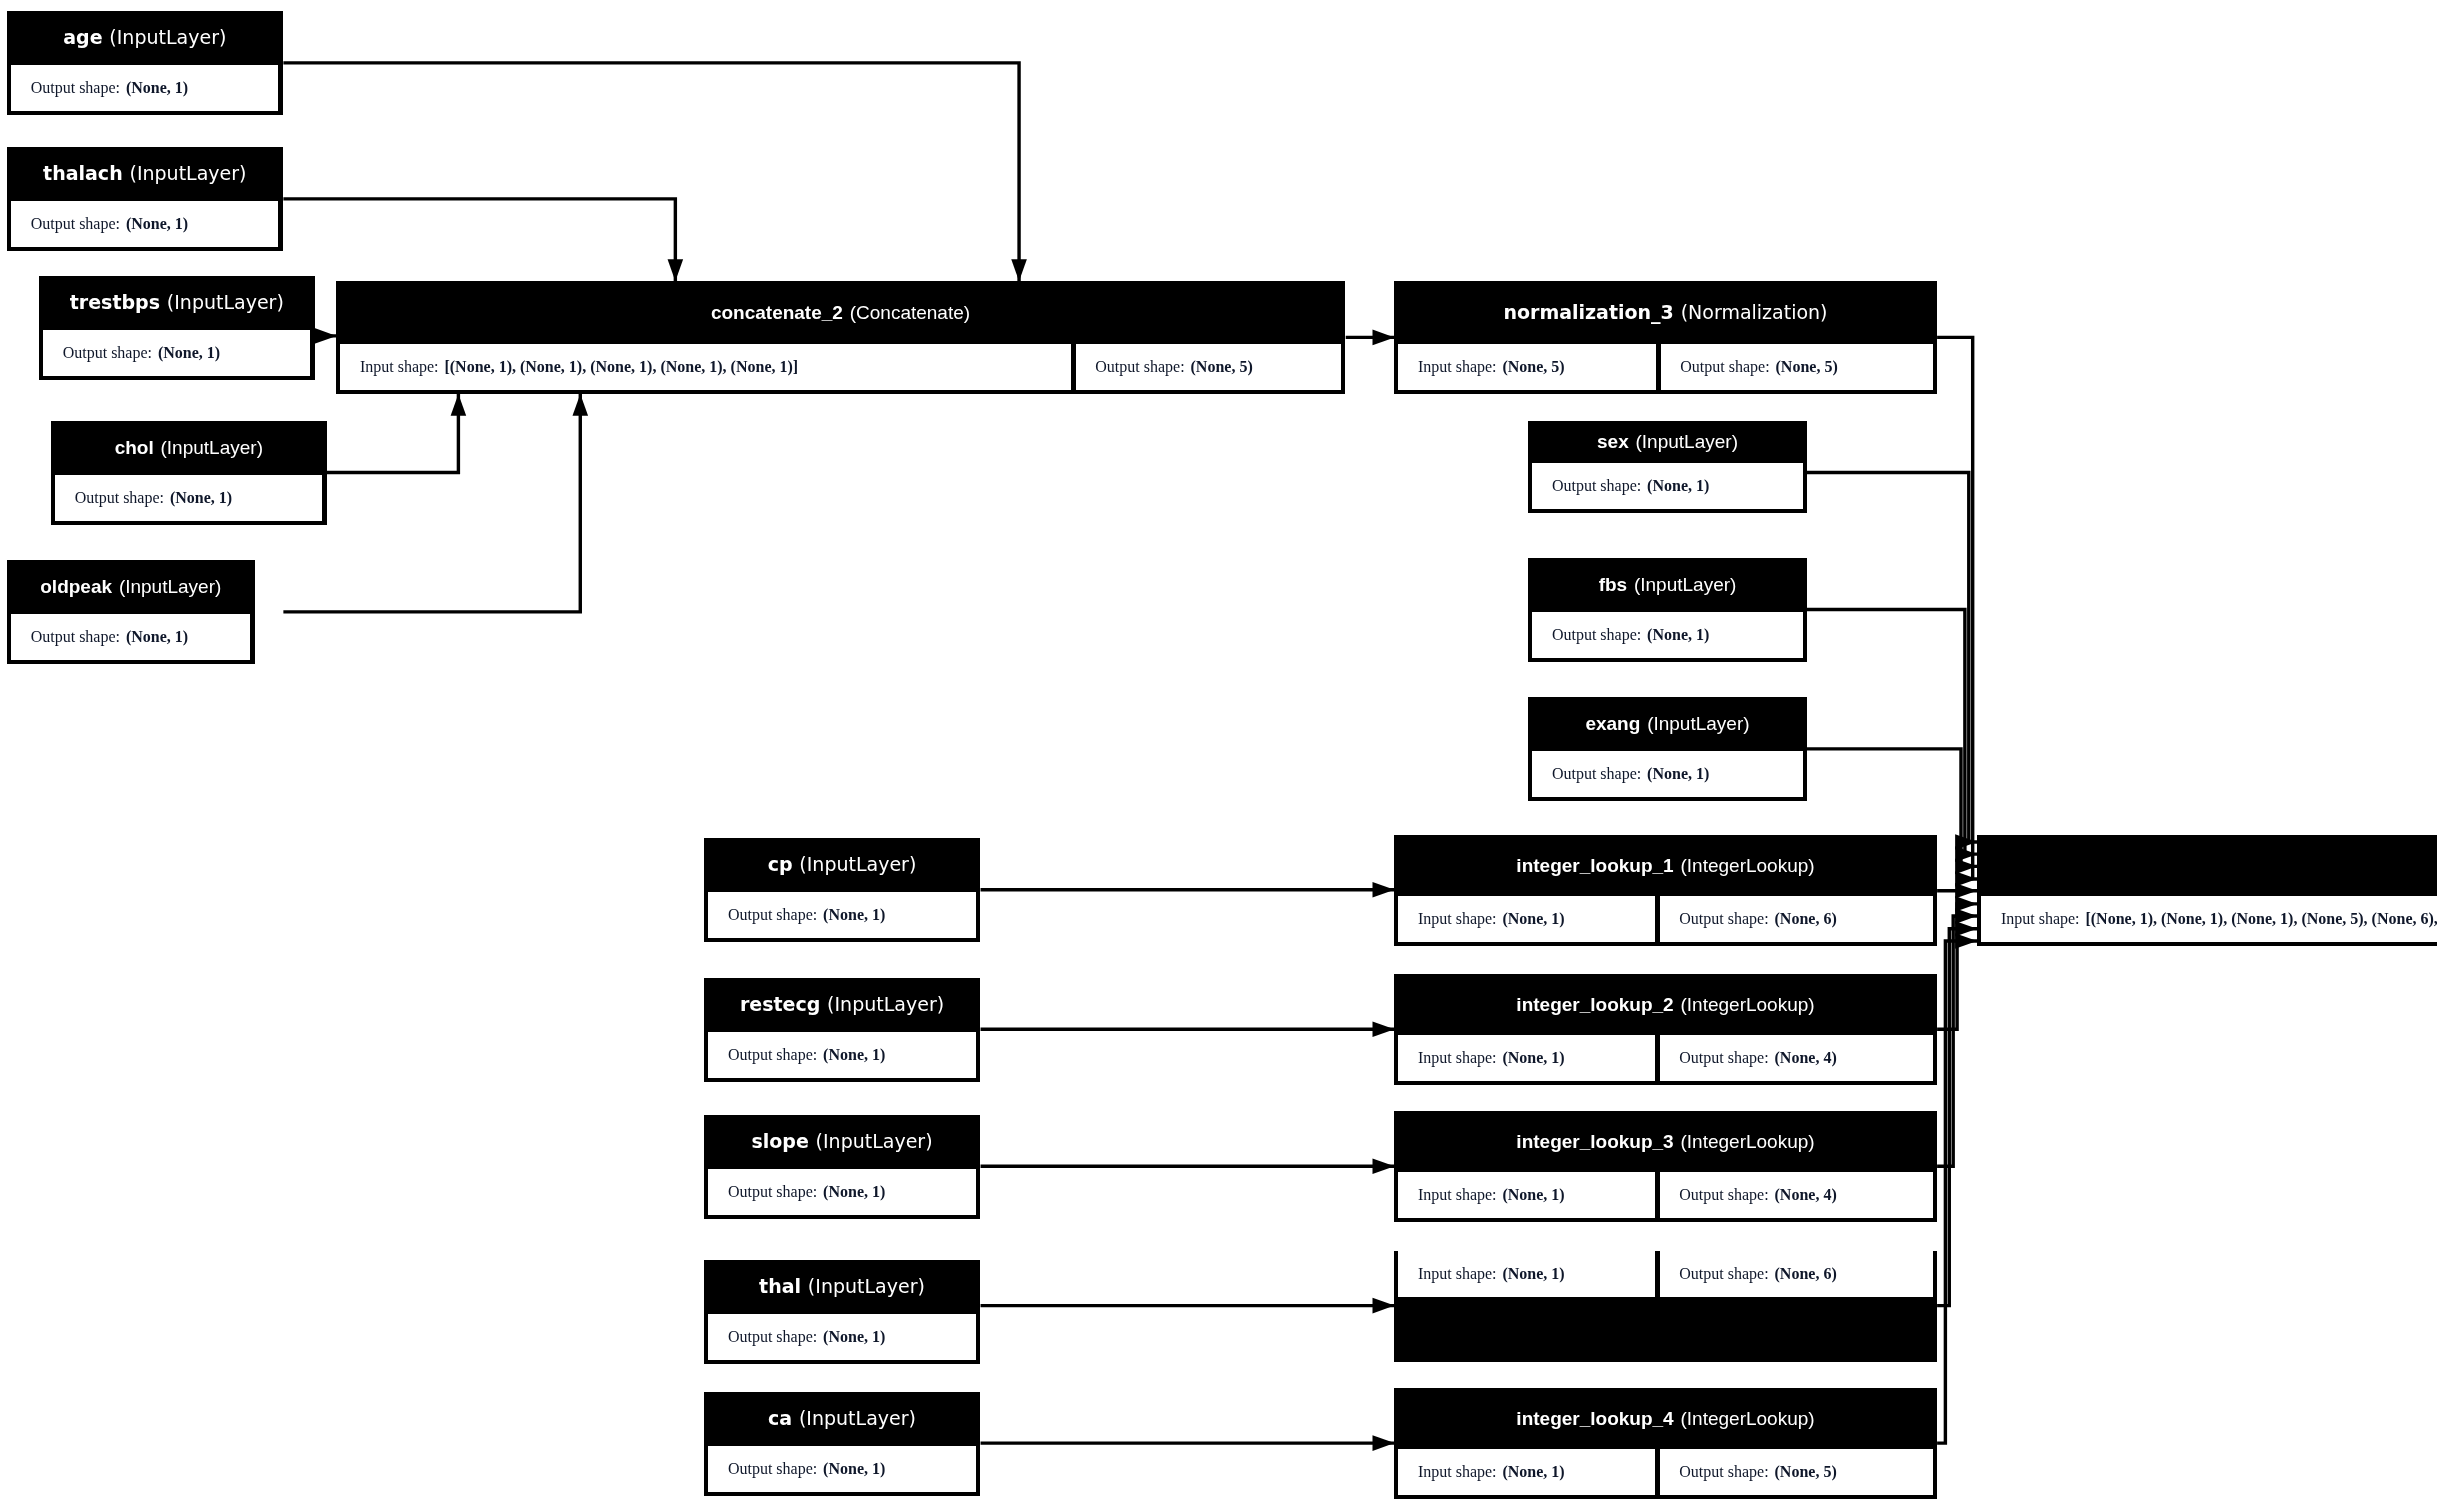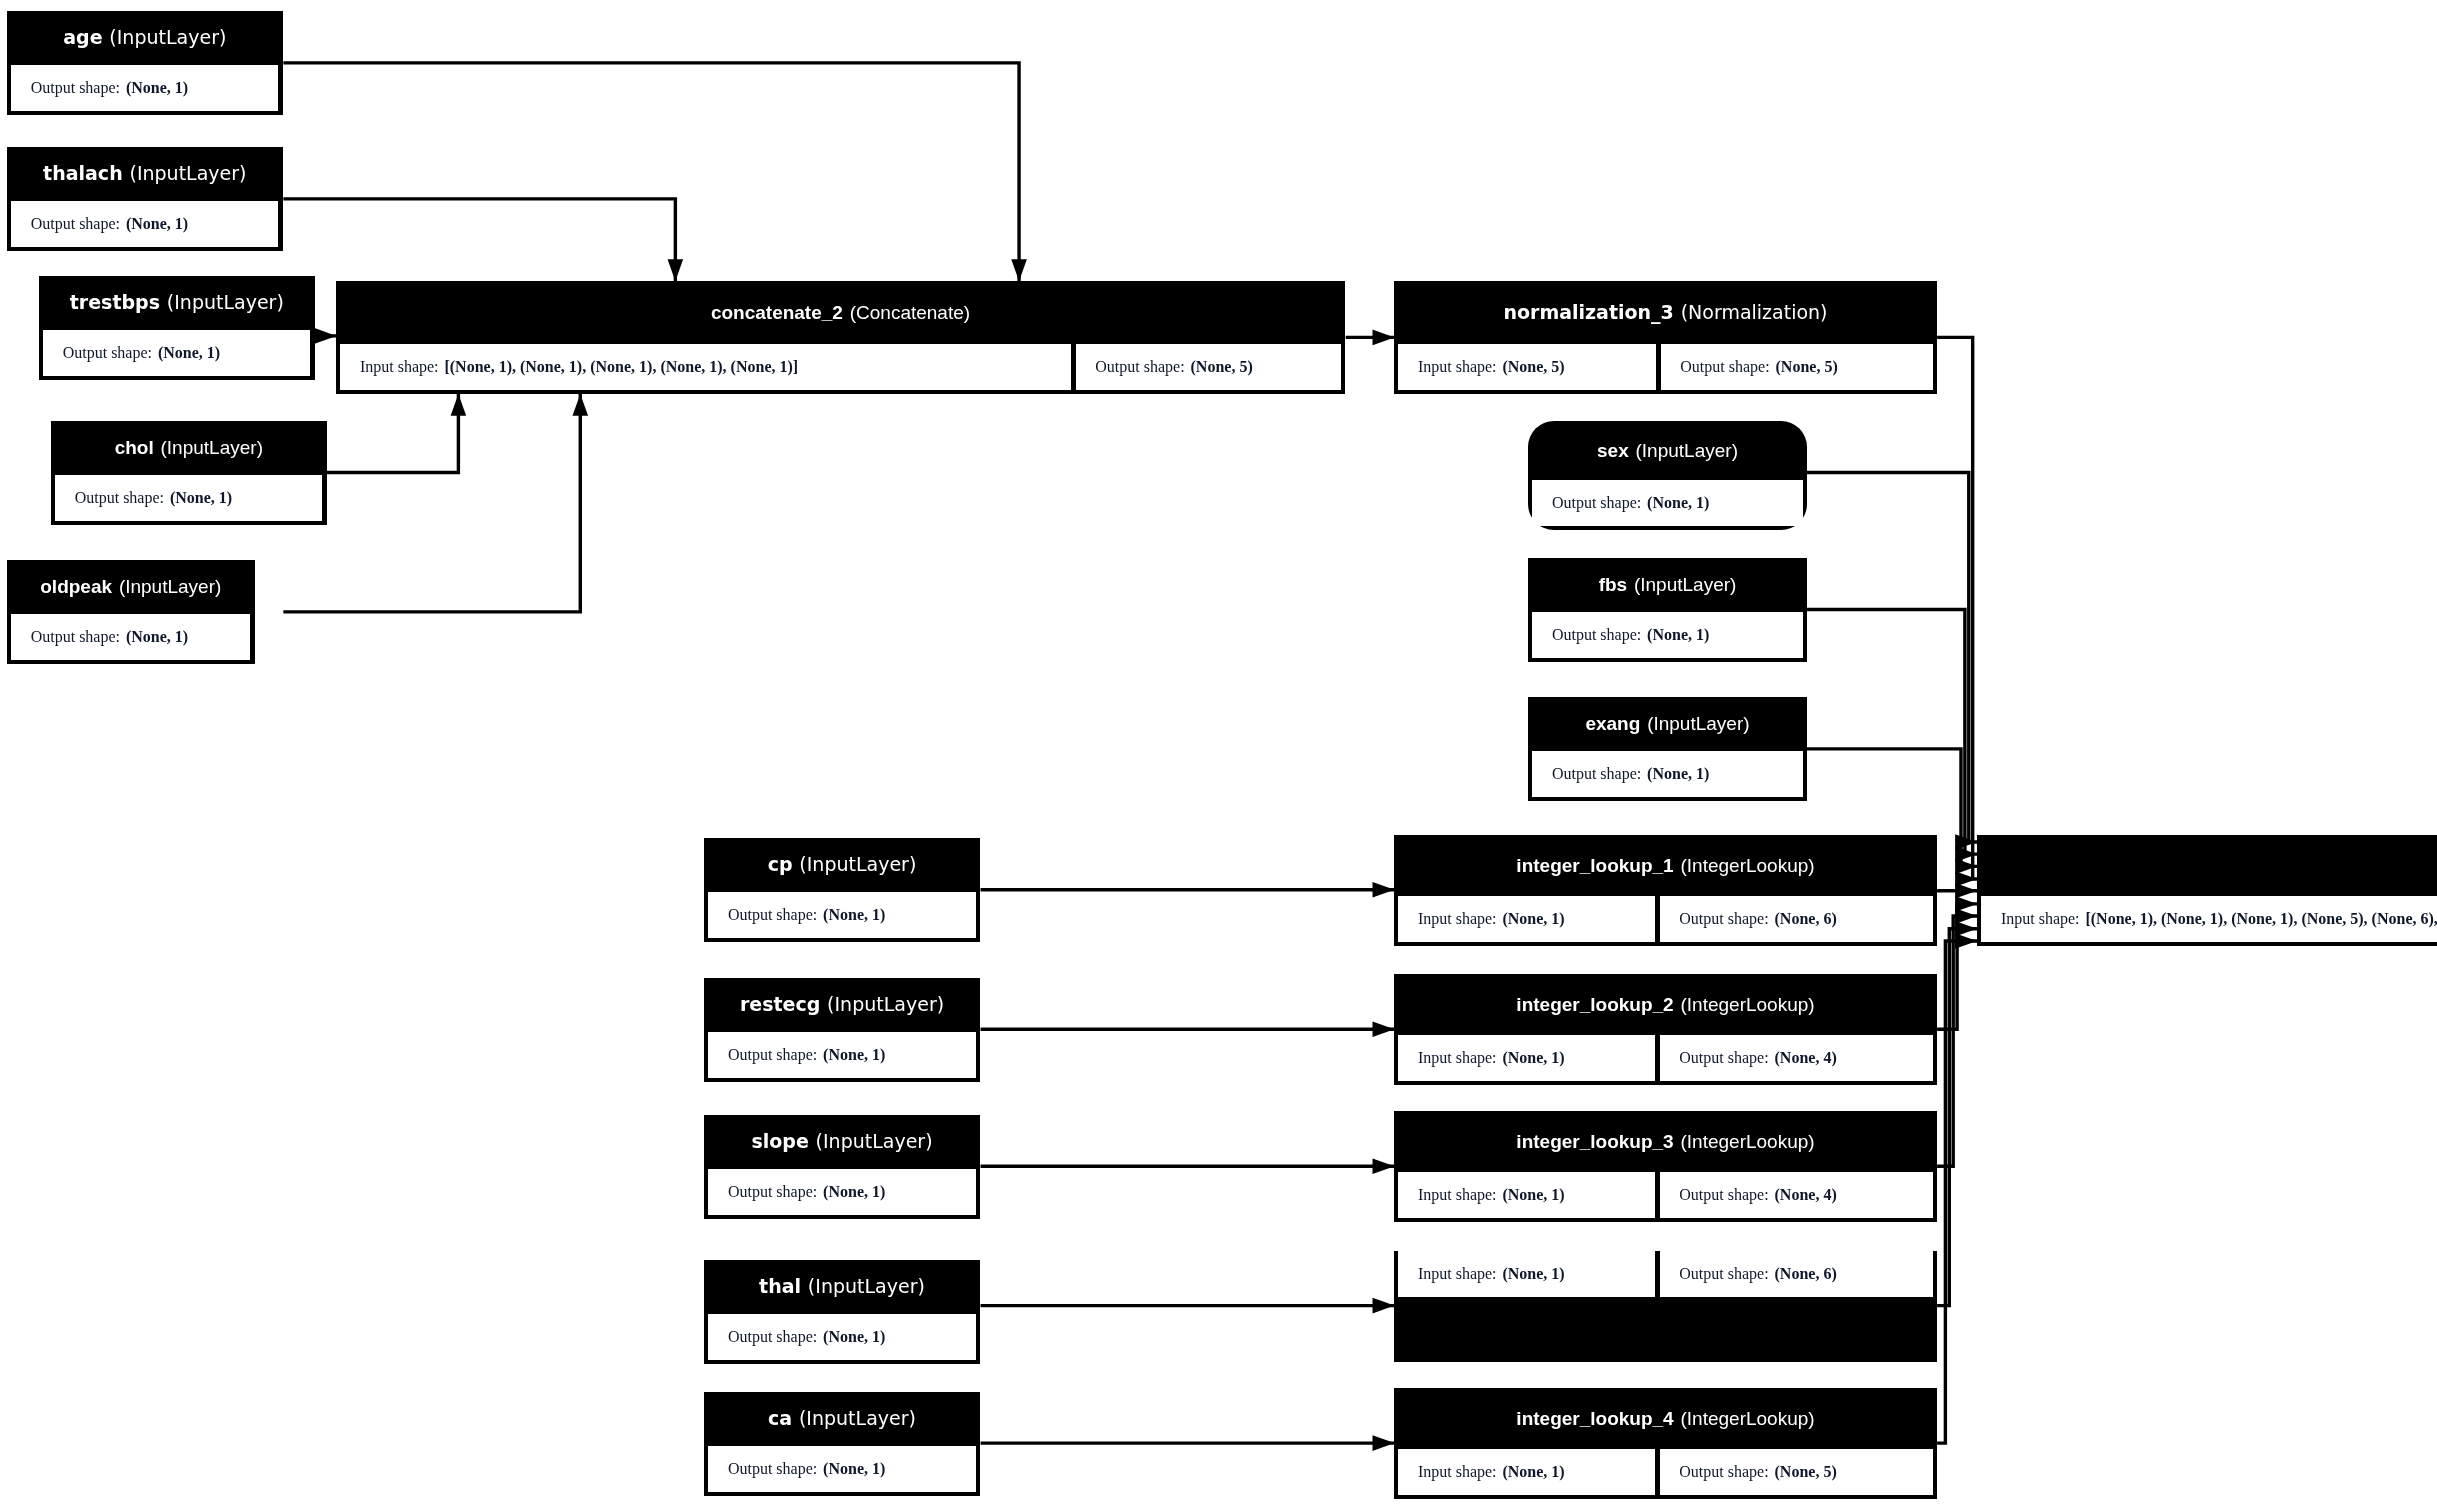--- a/index.html
+++ b/index.html
@@ -143,21 +143,21 @@
         <div class="cell fixedw" style="width: 258px;">
           <span>Input shape:</span>
           <span class="val">(None, 5)</span>
         </div>
         <div class="cell">
           <span>Output shape:</span>
           <span class="val">(None, 5)</span>
         </div>
       </div>
     </div>
-    <div class="node narrow" style="left: 1528px; top: 421px; width: 279px; height: 109px; border-radius: 26px;">
+    <div class="node narrow" style="left: 1528px; top: 421px; width: 279px; height: 92px;">
       <div class="hd">
         <span class="nm">sex</span>
         <span class="tp"><span>(</span><span>InputLayer</span><span>)</span></span>
       </div>
       <div class="bd">
         <div class="cell">
           <span>Output shape:</span>
           <span class="val">(None, 1)</span>
         </div>
       </div>

